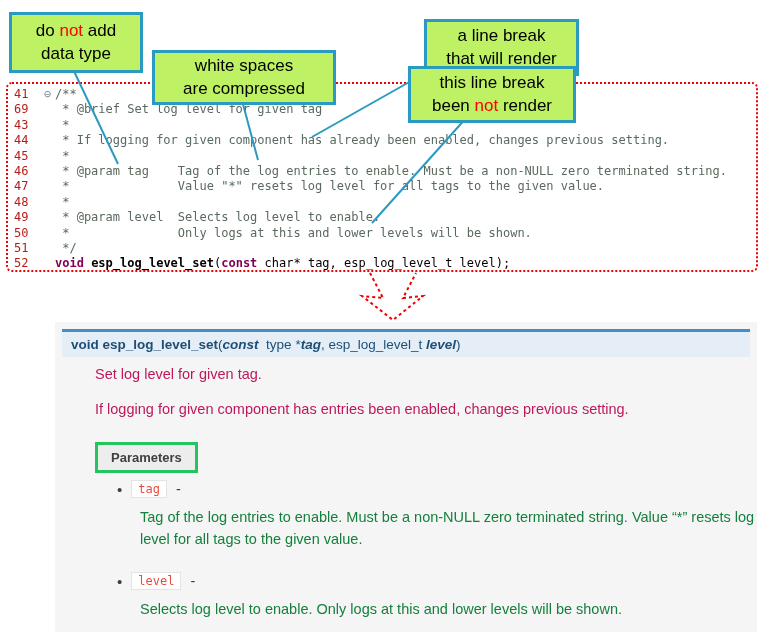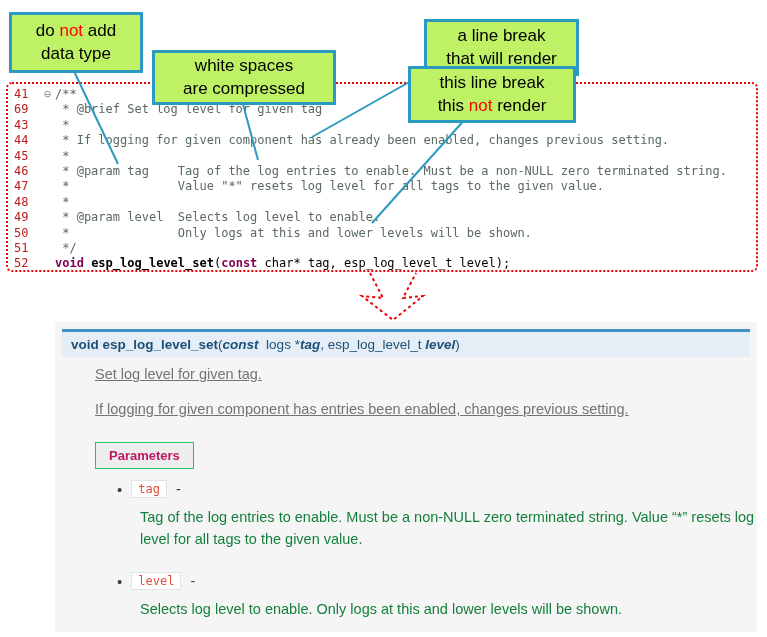--- a/index.html
+++ b/index.html
@@ -29,23 +29,23 @@
   .pl{color:#000;}
 
   
   .docpanel{position:absolute;left:55px;top:322px;width:702px;height:310px;
             background:#f5f5f5;z-index:1;}
   .sig{position:absolute;left:7px;right:7px;top:7px;height:25px;background:#e5eef6;
        border-top:3px solid #4090c5;display:flex;align-items:center;padding-left:9px;
        font-size:13.5px;color:#1d4f76;white-space:pre;}
   .sig .b{font-weight:bold;}
   .sig .bi{font-weight:bold;font-style:italic;}
-  .dpara{position:absolute;font-size:14.5px;color:#737373;text-decoration:underline;}
+  .dpara{position:absolute;font-size:14.5px;color:#be185d;}
   .paramsbox{position:absolute;left:40px;top:120px;padding:5px 13px;background:#ededed;
-             border:1px solid #22c55e;font-size:13px;font-weight:bold;color:#be185d;}
+             border:3px solid #22c55e;font-size:13px;font-weight:bold;color:#404040;}
   .bullet-row{position:absolute;display:flex;align-items:center;gap:9px;
               font-size:14.5px;color:#3c4045;}
   .dot{font-size:15px;color:#3c4045;}
   .chip{font-family:"DejaVu Sans Mono","Liberation Mono",monospace;font-size:12px;
         color:#e74c3c;background:#fff;border:1px solid #e1e4e5;padding:1px 6px;}
   .bdesc{position:absolute;font-size:14.5px;color:#15803d;line-height:1.55;}
 </style>
 </head>
 <body>
 
@@ -69,41 +69,41 @@
     <div>are  compressed</div>
   </div>
 
   <div class="callout" style="left:424px;top:8px;width:149px;height:51px;margin-top:11px;">
     <div>a line break</div>
     <div>that will render</div>
   </div>
 
   <div class="callout" style="left:408px;top:66px;width:162px;height:51px;">
     <div>this line break</div>
-    <div><span>this </span><span class="red">not</span><span> render</span></div>
+    <div><span>been </span><span class="red">not</span><span> render</span></div>
   </div>
 
   <div class="codebox">
     <div class="crow"><span class="ln">41</span><span class="fold">⊖</span><span class="cmt">/**</span></div>
     <div class="crow"><span class="ln">69</span><span class="fold"></span><span class="cmt"> * @brief Set log level for given tag</span></div>
     <div class="crow"><span class="ln">43</span><span class="fold"></span><span class="cmt"> *</span></div>
     <div class="crow"><span class="ln">44</span><span class="fold"></span><span class="cmt"> * If logging for given component has already been enabled, changes previous setting.</span></div>
     <div class="crow"><span class="ln">45</span><span class="fold"></span><span class="cmt"> *</span></div>
     <div class="crow"><span class="ln">46</span><span class="fold"></span><span class="cmt"> * @param tag    Tag of the log entries to enable. Must be a non-NULL zero terminated string.</span></div>
     <div class="crow"><span class="ln">47</span><span class="fold"></span><span class="cmt"> *               Value "*" resets log level for all tags to the given value.</span></div>
     <div class="crow"><span class="ln">48</span><span class="fold"></span><span class="cmt"> *</span></div>
     <div class="crow"><span class="ln">49</span><span class="fold"></span><span class="cmt"> * @param level  Selects log level to enable.</span></div>
     <div class="crow"><span class="ln">50</span><span class="fold"></span><span class="cmt"> *               Only logs at this and lower levels will be shown.</span></div>
     <div class="crow"><span class="ln">51</span><span class="fold"></span><span class="cmt"> */</span></div>
     <div class="crow"><span class="ln">52</span><span class="fold"></span><span><span class="kwm">void</span><span class="pl"> </span><span class="fn">esp_log_level_set</span><span class="pl">(</span><span class="kwm">const</span><span class="pl"> char* tag, esp_log_level_t level);</span></span></div>
   </div>
 
   <div class="docpanel">
 
-    <div class="sig"><span class="b">void </span><span class="b">esp_log_level_set</span><span>(</span><span class="bi">const</span><span>  logs *</span><span class="bi">tag</span><span>, </span><span>esp_log_level_t </span><span class="bi">level</span><span>)</span></div>
+    <div class="sig"><span class="b">void </span><span class="b">esp_log_level_set</span><span>(</span><span class="bi">const</span><span>  type *</span><span class="bi">tag</span><span>, </span><span>esp_log_level_t </span><span class="bi">level</span><span>)</span></div>
 
     <div class="dpara" style="left:40px;top:44px;">Set log level for given tag.</div>
     <div class="dpara" style="left:40px;top:79px;">If logging for given component has entries been enabled, changes previous setting.</div>
 
     <div class="paramsbox">Parameters</div>
 
     <div class="bullet-row" style="left:62px;top:158px;">
       <span class="dot">•</span>
       <span class="chip">tag</span>
       <span>-</span>

